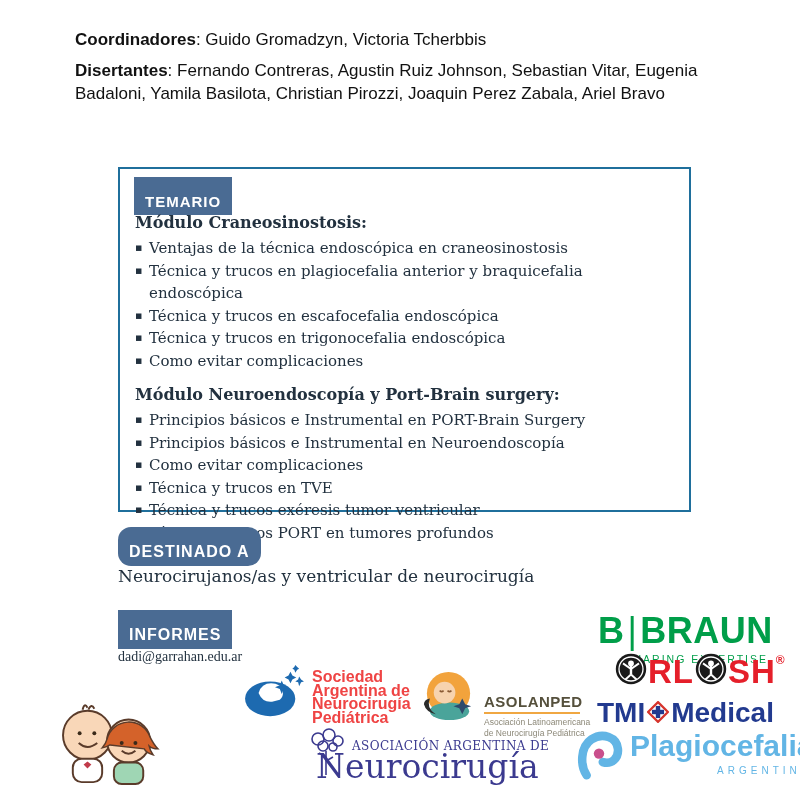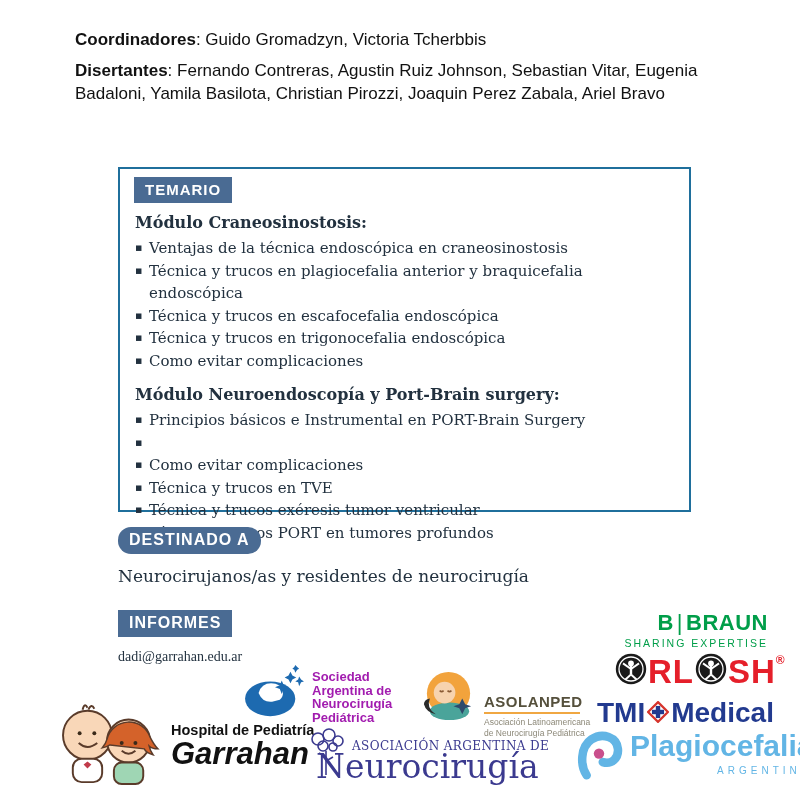--- a/index.html
+++ b/index.html
@@ -14,21 +14,21 @@
   .credits p { font-size:17px; line-height:23px; margin-bottom:8px; }
   .credits .lbl { font-weight:bold; }
 
   
   .temario-box {
     position:absolute; left:118px; top:167px; width:573px; height:345px;
     border:2px solid #1f6f9c; background:#fff;
   }
   .tag {
     display:inline-block; background:#4a6b93; color:#fff; font-weight:bold;
-    letter-spacing:1px; font-size:15px; padding:4px 11px 5px 11px;
+    letter-spacing:1px; font-size:15px; padding:16px 11px 5px 11px;
   }
   .temario-tag { position:absolute; left:14px; top:8px; }
   .temario-content {
     position:absolute; left:15px; top:38px; right:10px;
     font-family:"DejaVu Serif", serif; color:#22313f;
   }
   .module-title { font-weight:bold; font-size:16px; margin:6px 0 5px 0; }
   .module-title.second { margin-top:13px; }
   ul.bullets { list-style:none; }
   ul.bullets li { display:flex; font-size:15px; line-height:22.5px; }
@@ -41,21 +41,21 @@
     font-family:"DejaVu Serif", serif; font-size:17px; color:#22313f;
   }
   .informes-tag { position:absolute; left:118px; top:610px; font-size:16px; }
   .informes-email {
     position:absolute; left:118px; top:649px;
     font-family:Liberation Serif, serif; font-size:14px; color:#22313f;
   }
 
   
   .bbraun { position:absolute; left:598px; top:610px; width:170px; text-align:right; }
-  .bbraun .wordmark { color:#009E49; font-weight:bold; font-size:22px; letter-spacing:0.5px; }
+  .bbraun .wordmark { color:#009E49; font-weight:bold; font-size:36px; letter-spacing:0.5px; }
   .bbraun .divider { font-weight:normal; color:#009E49; padding:0 3px; }
   .bbraun .tagline { color:#009E49; font-size:10.5px; letter-spacing:2px; margin-top:1px; }
 
   .orlosh { position:absolute; left:614px; top:653px; display:flex; align-items:flex-start; }
   .orlosh .txt { color:#e51f2a; font-weight:bold; font-size:33px; letter-spacing:1px; }
   .orlosh svg { margin:0 1px; }
   .orlosh .reg { color:#e51f2a; font-size:12px; font-weight:bold; align-self:flex-start; }
 
   .tmi { position:absolute; left:597px; top:697px; display:flex; align-items:center; }
   .tmi .txt { color:#223a8f; font-weight:600; font-size:28px; }
@@ -65,21 +65,21 @@
   .plagio .name { color:#62b5e5; font-weight:600; font-size:30px; margin-left:7px; }
   .plagio .sub { position:absolute; right:2px; top:36px; color:#62b5e5; font-size:10px; letter-spacing:4px; }
 
   
   .garrahan { position:absolute; left:55px; top:698px; display:flex; }
   .garrahan .text { margin-left:8px; margin-top:24px; color:#111; }
   .garrahan .l1 { font-weight:bold; font-size:14.5px; }
   .garrahan .l2 { font-weight:bold; font-style:italic; font-size:31px; line-height:32px; }
 
   .sanp { position:absolute; left:243px; top:664px; display:flex; }
-  .sanp .text { margin-left:5px; margin-top:6px; color:#a21caf; font-weight:bold; font-size:13px; line-height:13.5px; }
+  .sanp .text { margin-left:5px; margin-top:6px; color:#ef4444; font-weight:bold; font-size:16px; line-height:13.5px; }
 
   .asolanped { position:absolute; left:420px; top:669px; display:flex; }
   .asolanped .text { margin-left:7px; margin-top:24px; }
   .asolanped .name { font-weight:bold; font-size:15px; color:#55503c; letter-spacing:0.5px; }
   .asolanped .rule { height:2px; width:96px; background:#f0a742; margin:2px 0 3px 0; }
   .asolanped .sub { font-size:8.5px; color:#8c8878; line-height:10.5px; }
 
   .aanc { position:absolute; left:305px; top:727px; }
   .aanc .emblem { position:absolute; left:0; top:0; }
   .aanc .l1 { position:absolute; left:47px; top:12px; width:200px;
@@ -126,20 +126,21 @@
       </ul>
 
       <div class="module-title second">Módulo Neuroendoscopía y Port-Brain surgery:</div>
       <ul class="bullets">
         <li>
             <span class="sq">▪</span>
             <span>Principios básicos e Instrumental en PORT-Brain Surgery</span>
           </li>
         <li>
             <span class="sq">▪</span>
+            <span>Principios básicos e Instrumental en Neuroendoscopía</span>
           </li>
         <li>
             <span class="sq">▪</span>
             <span>Como evitar complicaciones</span>
           </li>
         <li>
             <span class="sq">▪</span>
             <span>Técnica y trucos en TVE</span>
           </li>
         <li>
@@ -149,21 +150,21 @@
         <li>
             <span class="sq">▪</span>
             <span>Técnica y trucos PORT en tumores profundos</span>
           </li>
       </ul>
 
     </div>
   </div>
 
   <span class="tag destinado-tag">DESTINADO A</span>
-  <div class="destinado-text">Neurocirujanos/as y residentes de neurocirugía</div>
+  <div class="destinado-text">Neurocirujanos/as y ventricular de neurocirugía</div>
 
   <span class="tag informes-tag">INFORMES</span>
   <div class="informes-email">dadi@garrahan.edu.ar</div>
 
   <div class="bbraun">
     <div class="wordmark"><span>B</span><span class="divider">|</span><span>BRAUN</span></div>
     <div class="tagline">SHARING EXPERTISE</div>
   </div>
 
   <div class="orlosh">
@@ -232,24 +233,20 @@
         <path d="M29 68 l4 4 l4 -4 l-4 -3 z" fill="#c13b4a"></path>
 
         <circle cx="75" cy="44" r="22" fill="#f9d7b8" stroke="#5a3b2a" stroke-width="2"></circle>
         <path d="M53 42 A 23 23 0 0 1 97 40 q4 8 8 12 q-6 0 -9 -3 q1 5 4 9 q-7 -2 -9 -6 L 56 48 q-3 2 -8 3 q4 -5 5 -9 z" fill="#d4622a" stroke="#5a3b2a" stroke-width="1.5"></path>
         <circle cx="68" cy="46" r="2" fill="#3a2a1a"></circle>
           <circle cx="82" cy="46" r="2" fill="#3a2a1a"></circle>
         <path d="M68 54 q7 6 14 0" fill="none" stroke="#5a3b2a" stroke-width="2"></path>
         <rect x="60" y="66" width="30" height="22" rx="8" fill="#9fd6b4" stroke="#5a3b2a" stroke-width="2"></rect>
       </svg>
     </span>
-    <div class="text">
-      <div class="l1">Hospital de Pediatría</div>
-      <div class="l2">Garrahan</div>
-    </div>
   </div>
 
   <div class="sanp">
     <span>
       <svg width="64" height="56" viewBox="0 0 66 58">
         <ellipse cx="28" cy="36" rx="26" ry="18" fill="#1d6ab0"></ellipse>
         <path d="M16 30 q3 -10 13 -10 q10 0 12 8 q1 6 -3 9 l-8 2 q-10 1 -14 -9 z" fill="#ffffff"></path>
         <polygon points="38,22 40,17 42,22 47,24 42,26 40,31 38,26 33,24" fill="#1d6ab0"></polygon>
         <polygon points="47,12 49,8 51,12 55,14 51,16 49,20 47,16 43,14" fill="#1d6ab0"></polygon>
         <polygon points="57,16 58,13 60,16 63,18 60,19 58,23 57,19 54,18" fill="#1d6ab0"></polygon>

